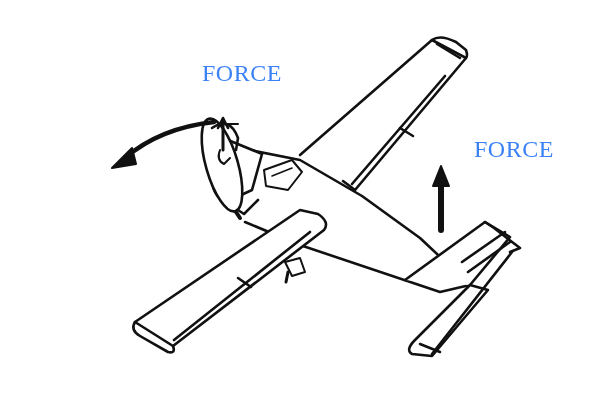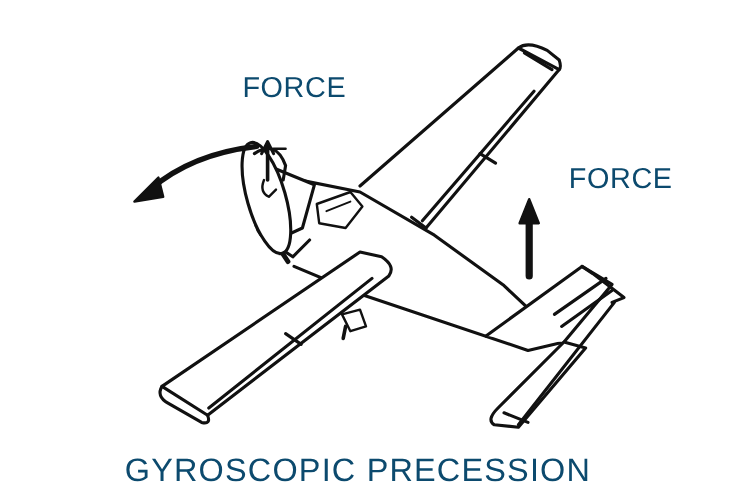--- a/index.html
+++ b/index.html
@@ -1,21 +1,21 @@
 <!DOCTYPE html>
 <html><head>
 <meta charset="utf-8">
 <style>
   html, body { margin: 0; padding: 0; background: #ffffff; }
   body { width: 613px; height: 419px; position: relative; overflow: hidden; }
   .stage { position: absolute; left: 0; top: 0; width: 613px; height: 419px; }
   .label {
     position: absolute;
-    font-family: Liberation Sans, sans-serif;
-    color: #0c4a6e;
+    font-family: Liberation Serif, serif;
+    color: #3b82f6;
     letter-spacing: 0.5px;
     white-space: nowrap;
   }
   .lbl-force-top { left: 202px; top: 60px; font-size: 24px; }
   .lbl-force-right { left: 474px; top: 136px; font-size: 24px; }
   .lbl-action { left: 62px; top: 190px; font-size: 24px; }
   .lbl-caption { left: 104px; top: 377px; font-size: 27px; letter-spacing: 1px; }
   svg { position: absolute; left: 0; top: 0; }
 </style>
 </head>
@@ -85,14 +85,13 @@
     </g>
 
     <g>
       <path d="M441,230 L441,182" stroke-width="6"></path>
       <path d="M433,186 L441,166 L449,186 Z" fill="#111" stroke-width="2"></path>
     </g>
   </svg>
 
   <div class="label lbl-force-top">FORCE</div>
   <div class="label lbl-force-right">FORCE</div>
-  <div class="label lbl-caption">GYROSCOPIC PRECESSION</div>
 </div>
 
 </body></html>

